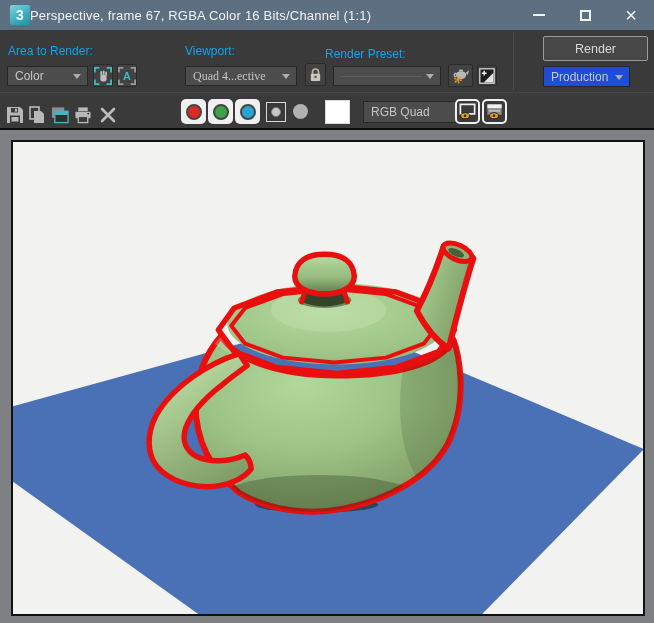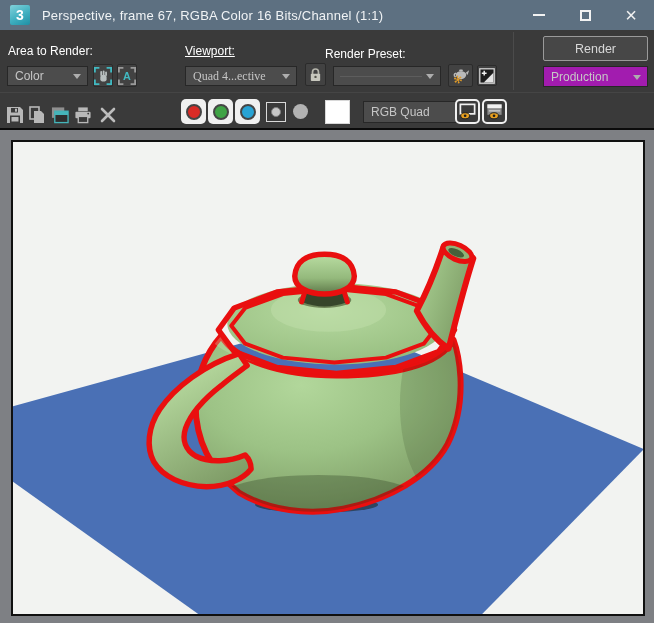--- a/index.html
+++ b/index.html
@@ -6,32 +6,32 @@
   html,body { width:654px; height:623px; background:#222; overflow:hidden;
     font-family:"Liberation Sans", sans-serif; }
   .window { position:relative; width:654px; height:623px; background:#3a3a3a; }
 
   
   .titlebar { position:absolute; left:0; top:0; width:654px; height:30px;
     background:#5d7081; display:flex; align-items:center; }
   .app-icon { width:20px; height:20px; margin-left:10px; border-radius:2px;
     background:linear-gradient(150deg,#82d2dc 0%,#3fafc0 55%,#1f8fa4 100%);
     color:#fff; font-size:14px; font-weight:bold; text-align:center; line-height:20px; }
-  .title-text { color:#f0f3f5; font-size:13px; margin-left:12px; letter-spacing:.2px; }
+  .title-text { color:#f0f3f5; font-size:13px; letter-spacing:.2px; }
   .win-controls { position:absolute; right:0; top:0; height:30px; display:flex; }
   .win-btn { width:46px; height:30px; display:flex; align-items:center; justify-content:center; }
   .glyph-min { width:12px; height:2px; background:#f2f2f2; }
   .glyph-max { width:11px; height:11px; border:2px solid #f2f2f2; }
   .glyph-close { color:#f2f2f2; font-size:20px; line-height:20px; font-weight:400; }
 
   
   .toolbar1 { position:absolute; left:0; top:30px; width:654px; height:62px; background:#3a3a3a; }
   .toolbar2 { position:absolute; left:0; top:92px; width:654px; height:38px; background:#3a3a3a;
     border-top:1px solid #454545; border-bottom:2px solid #0b0b0b; }
-  .tb-label { position:absolute; color:#ffffff; font-size:12px; white-space:nowrap; }
+  .tb-label { position:absolute; color:#0ea5e9; font-size:12px; white-space:nowrap; }
   .dd { position:absolute; background:#4c4c4c; border:1px solid #272727; color:#c6c6c6;
     font-size:12px; display:flex; align-items:center; padding:0 7px; height:20px; }
   .dd .arrow { position:absolute; right:6px; top:50%; margin-top:-2px; width:0; height:0;
     border-left:4px solid transparent; border-right:4px solid transparent; border-top:5px solid #aeaeae; }
   .iconbtn { position:absolute; background:#424242; border:1px solid #2b2b2b; border-radius:2px;
     display:flex; align-items:center; justify-content:center; }
   .divider { position:absolute; left:513px; top:2px; width:1px; height:58px;
     background:#262626; border-right:1px solid #4b4b4b; }
   .render-btn { position:absolute; left:543px; top:6px; width:105px; height:25px;
     background:#474747; border:1px solid #9a9a9a; border-radius:2px; color:#d8d8d8;
@@ -94,21 +94,21 @@
         <rect x="12.4" y="5" width="2" height="5" rx="1" fill="#b9bfbf"></rect>
       </svg>
     </div>
     <div class="iconbtn" style="left:117px; top:34px; width:20px; height:23px;">
       <svg width="18" height="18" viewBox="0 0 20 20">
         <path d="M1,6 V1 H6 M14,1 H19 V6 M19,14 V19 H14 M6,19 H1 V14" fill="none" stroke="#9a9a9a" stroke-width="2"></path>
         <text x="10" y="14.5" text-anchor="middle" font-size="12" font-weight="bold" fill="#41b9c1" font-family="Liberation Sans, sans-serif">A</text>
       </svg>
     </div>
 
-    <div class="tb-label" style="left:185px; top:14px;text-decoration:underline;">Viewport:</div>
+    <div class="tb-label" style="left:185px; top:14px;">Viewport:</div>
     <div class="dd" style="left:185px; top:36px; width:112px;font-family:Liberation Serif, serif;">
       <span>Quad 4...ective</span>
       <span class="arrow"></span>
     </div>
     <div class="iconbtn" style="left:305px; top:33px; width:21px; height:23px;">
       <svg width="17" height="17" viewBox="0 0 20 20">
         <path d="M6.5,9.5 V7 a3.5,3.5 0 0 1 7,0 V9.5" fill="none" stroke="#b5b5ab" stroke-width="2"></path>
         <rect x="4.5" y="9" width="11" height="8.5" rx="1" fill="#c7c7bd"></rect>
         <circle cx="10" cy="12.8" r="1.4" fill="#52524a"></circle>
       </svg>
@@ -137,21 +137,21 @@
         <path d="M3.5,6.5 H9.5 M6.5,3.5 V9.5" stroke="#f2f2f2" stroke-width="1.8"></path>
         <path d="M18,6 V18 H6 Z" fill="#e4e4e4"></path>
       </svg>
     </div>
 
     <div class="divider"></div>
 
     <div class="render-btn">
       <span>Render</span>
     </div>
-    <div class="dd" style="left:543px; top:36px; width:105px; height:21px; background:#a21caf;">
+    <div class="dd" style="left:543px; top:36px; width:87px; height:21px; background:#1d4ed8;">
       <span>Production</span>
       <span class="arrow"></span>
     </div>
   </div>
 
   <div class="toolbar2">
     <div class="mini-icon" style="left:6px; top:13px;">
       <svg width="18" height="18" viewBox="0 0 18 18">
         <path d="M1,1 H14 L17,4 V17 H1 Z" fill="#b8b8b8"></path>
         <rect x="5" y="2" width="7" height="4.5" fill="#3a3a3a"></rect>

